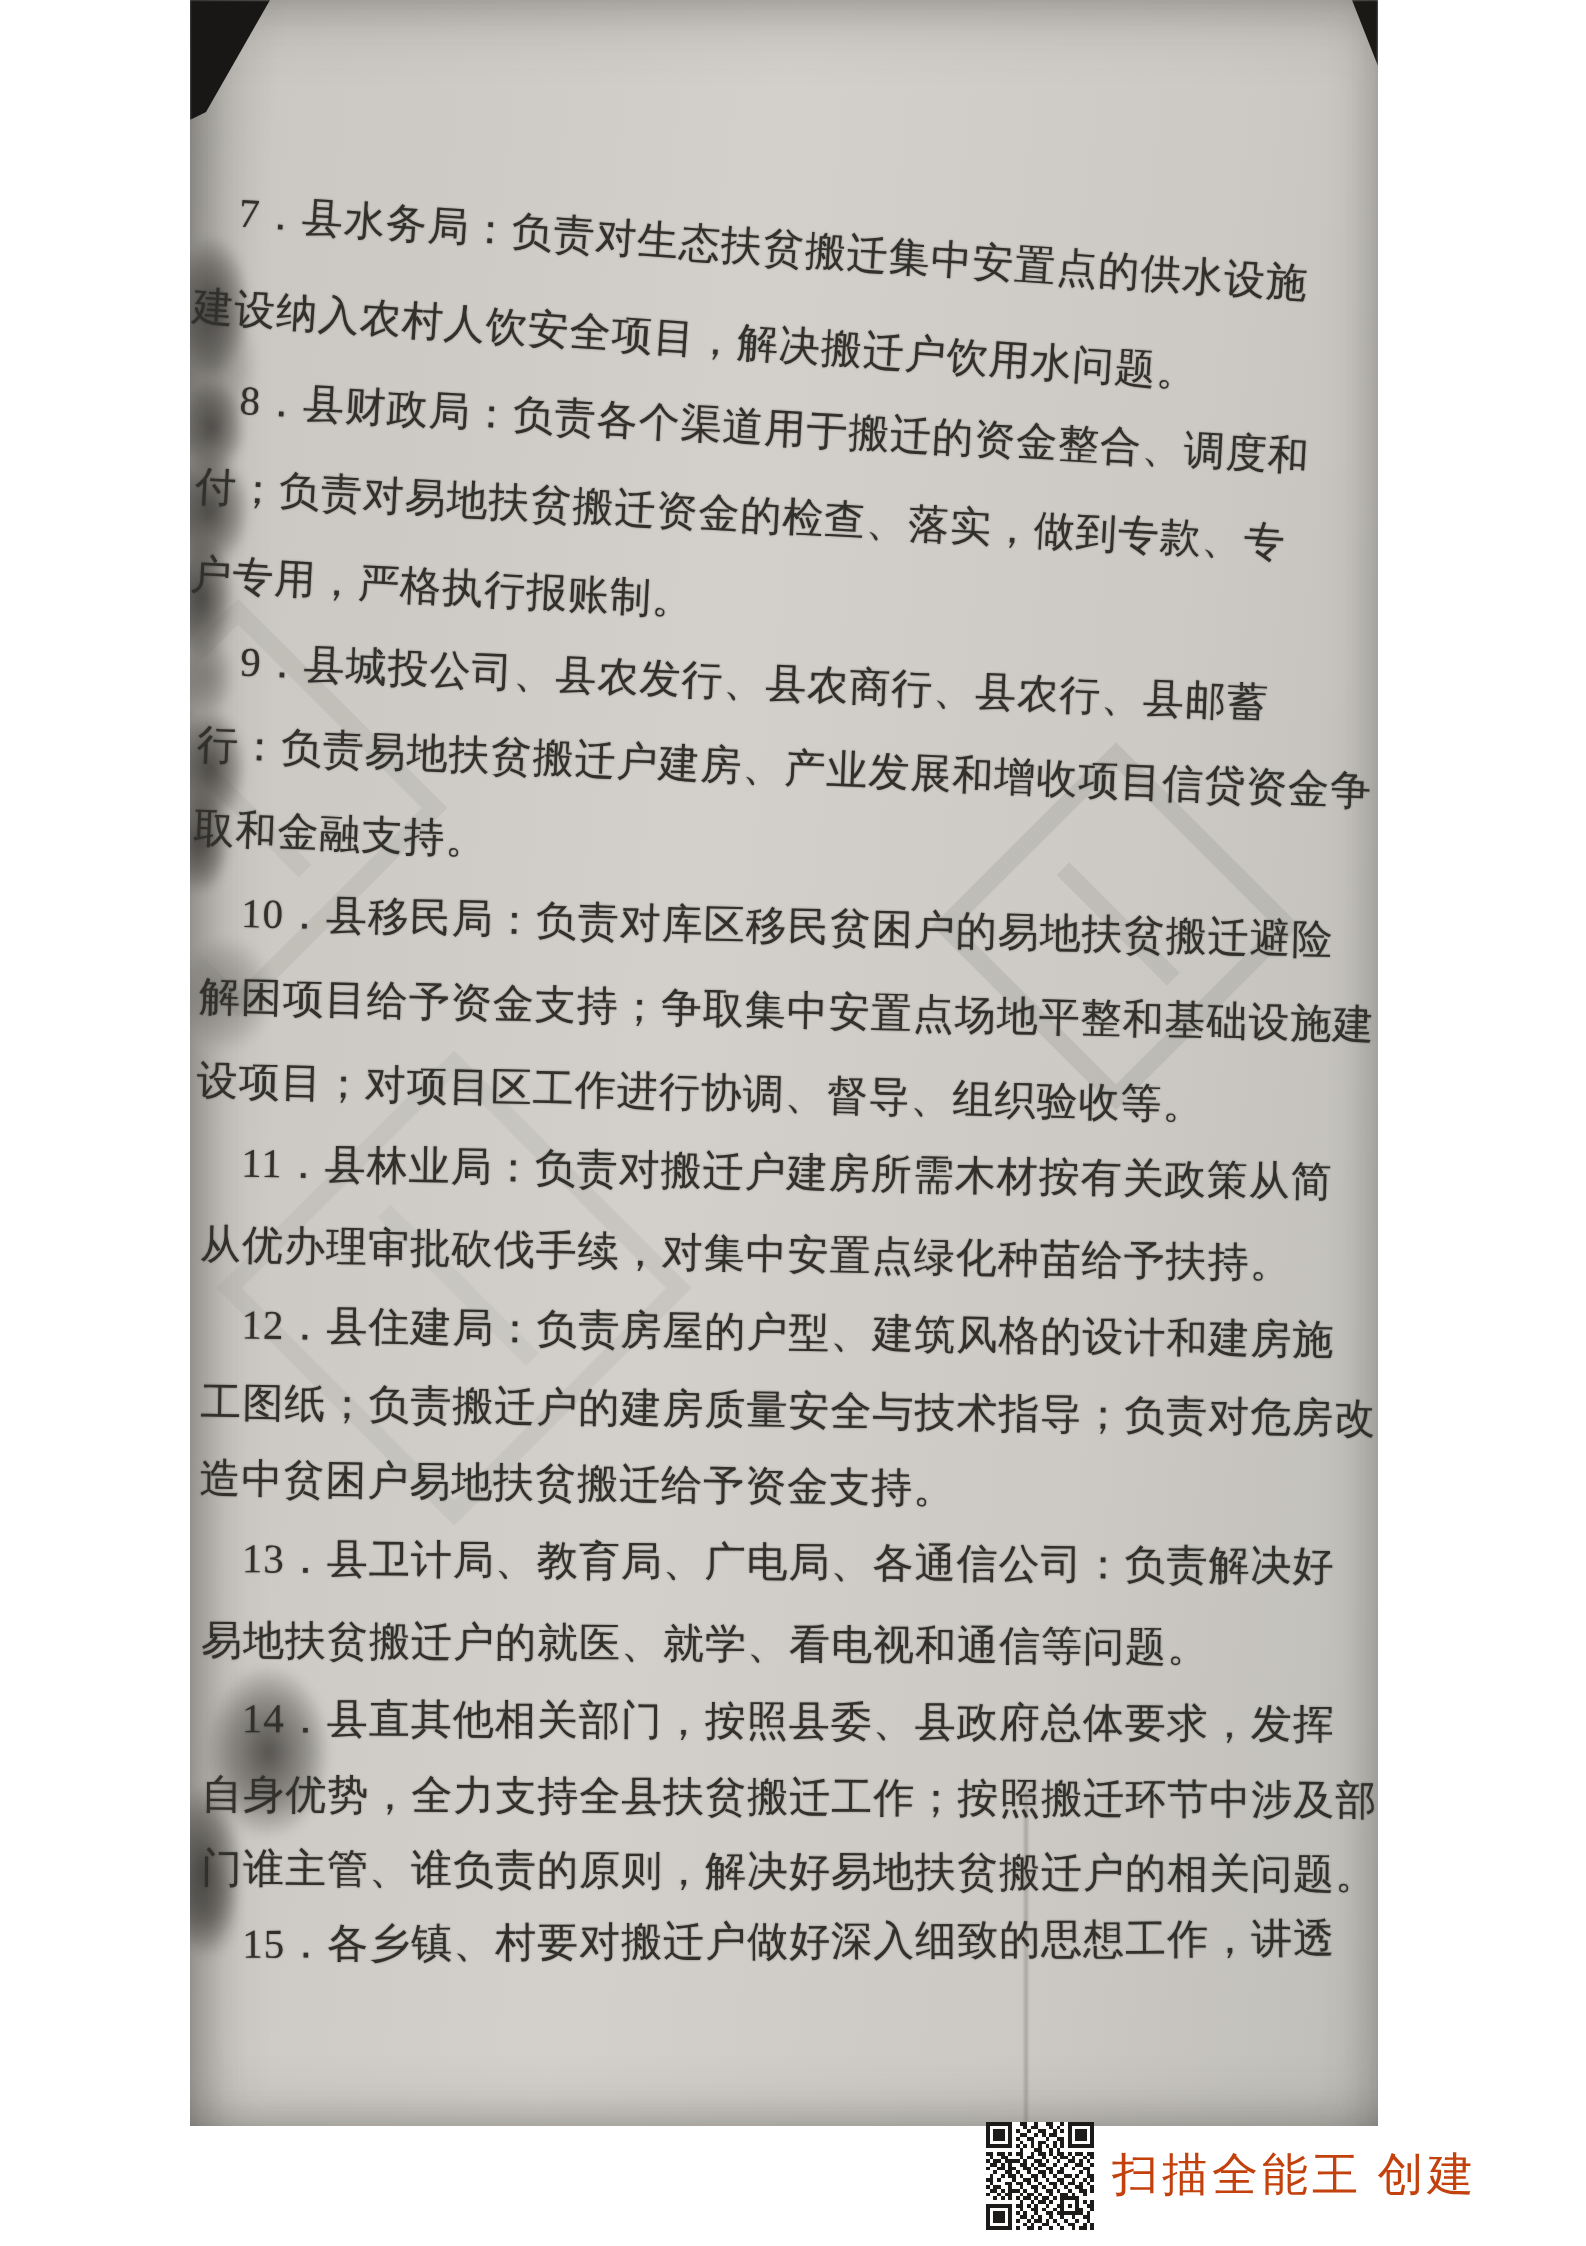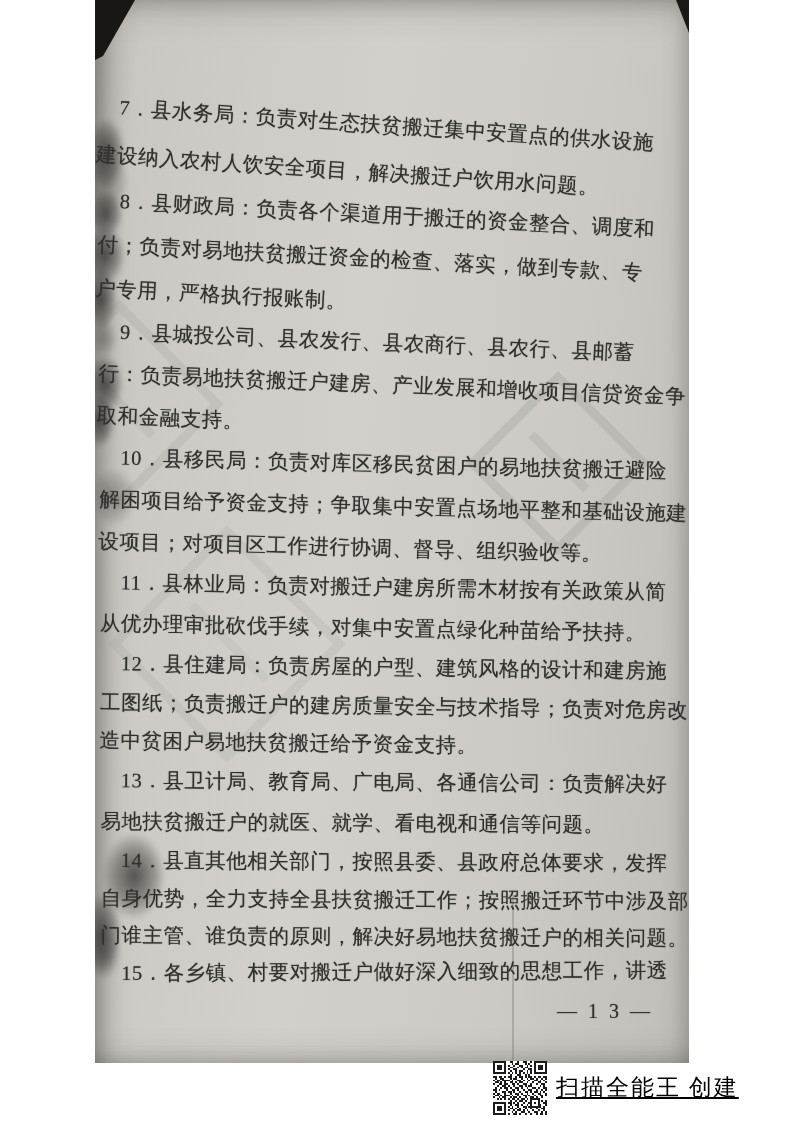--- a/index.html
+++ b/index.html
@@ -60,24 +60,23 @@
     transform:rotate(45deg);pointer-events:none;
   }
   .wm .wm-bar{position:absolute;left:15%;top:45%;width:70%;height:9px;background:rgba(152,150,144,.24);}
   .crease{
     position:absolute;left:417px;top:895px;width:2px;height:168px;
     background:rgba(105,103,98,.32);filter:blur(.6px);
   }
   
   .qr{position:absolute;left:493px;top:1061px;width:54px;height:54px;}
   .credit{
-    position:absolute;left:556px;top:1072px;font-size:23px;color:#000000;
+    position:absolute;left:556px;top:1072px;font-size:23px;color:#c2410c;
     letter-spacing:2px;white-space:nowrap;
     font-family:"Liberation Serif","DejaVu Serif",serif;
-    text-decoration:underline;
   }
 </style>
 </head>
 <body>
 
 <div class="page">
   <div class="corner-tl"></div>
   <div class="corner-tr"></div>
 
   <div class="wm" style="left:398px;top:398px;width:112px;height:112px;">
@@ -139,21 +138,20 @@
       <div class="line">易地扶贫搬迁户的就医、就学、看电视和通信等问题。</div>
     </div>
     <div class="para p14">
       <div class="line first">14．县直其他相关部门，按照县委、县政府总体要求，发挥</div>
       <div class="line">自身优势，全力支持全县扶贫搬迁工作；按照搬迁环节中涉及部</div>
       <div class="line">门谁主管、谁负责的原则，解决好易地扶贫搬迁户的相关问题。</div>
     </div>
     <div class="para p15">
       <div class="line first">15．各乡镇、村要对搬迁户做好深入细致的思想工作，讲透</div>
     </div>
-    <div class="pagenum">— 1 3 —</div>
   </div>
 </div>
 
 <svg class="qr" viewBox="0 0 29 29" shape-rendering="crispEdges">
   <rect x="0" y="0" width="29" height="29" fill="#ffffff"></rect>
   <g fill="#1c1b19">
     <rect x="0" y="0" width="7" height="7"></rect>
       <rect x="22" y="0" width="7" height="7"></rect>
       <rect x="0" y="22" width="7" height="7"></rect>
   </g>

